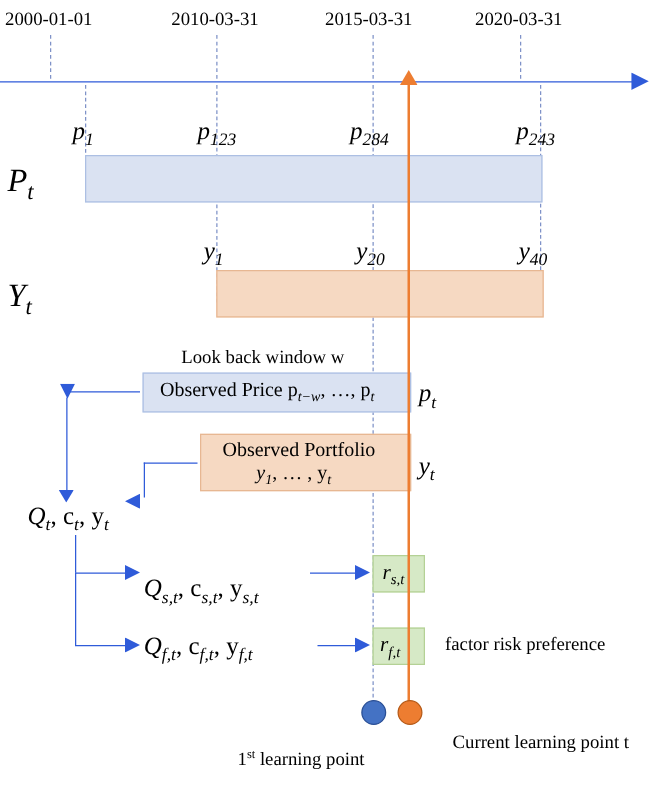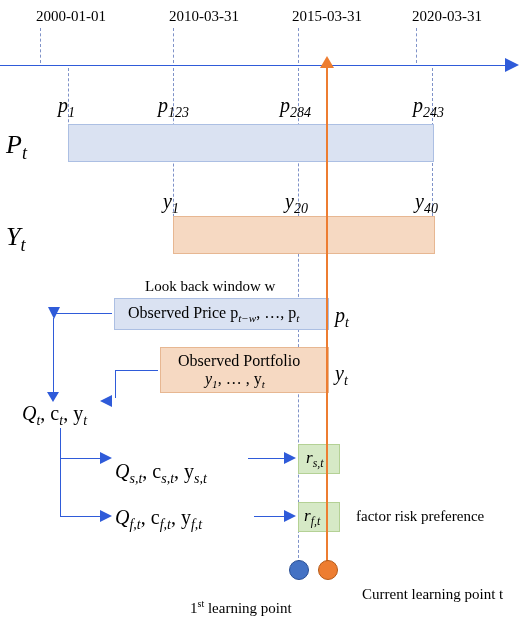--- a/index.html
+++ b/index.html
@@ -15,21 +15,20 @@
   .stage {
     position: relative;
     width: 526px;
     height: 628px;
   }
   .abs { position: absolute; }
   .date-label {
     font-size: 15px;
     color: #000;
     white-space: nowrap;
-    margin-left: 32px;
   }
   .axis-line {
     height: 0;
     border-top: 1px solid #2f5bd9;
   }
   .vline {
     width: 0;
     border-left: 1px dashed #7f92c8;
   }
   .math {

